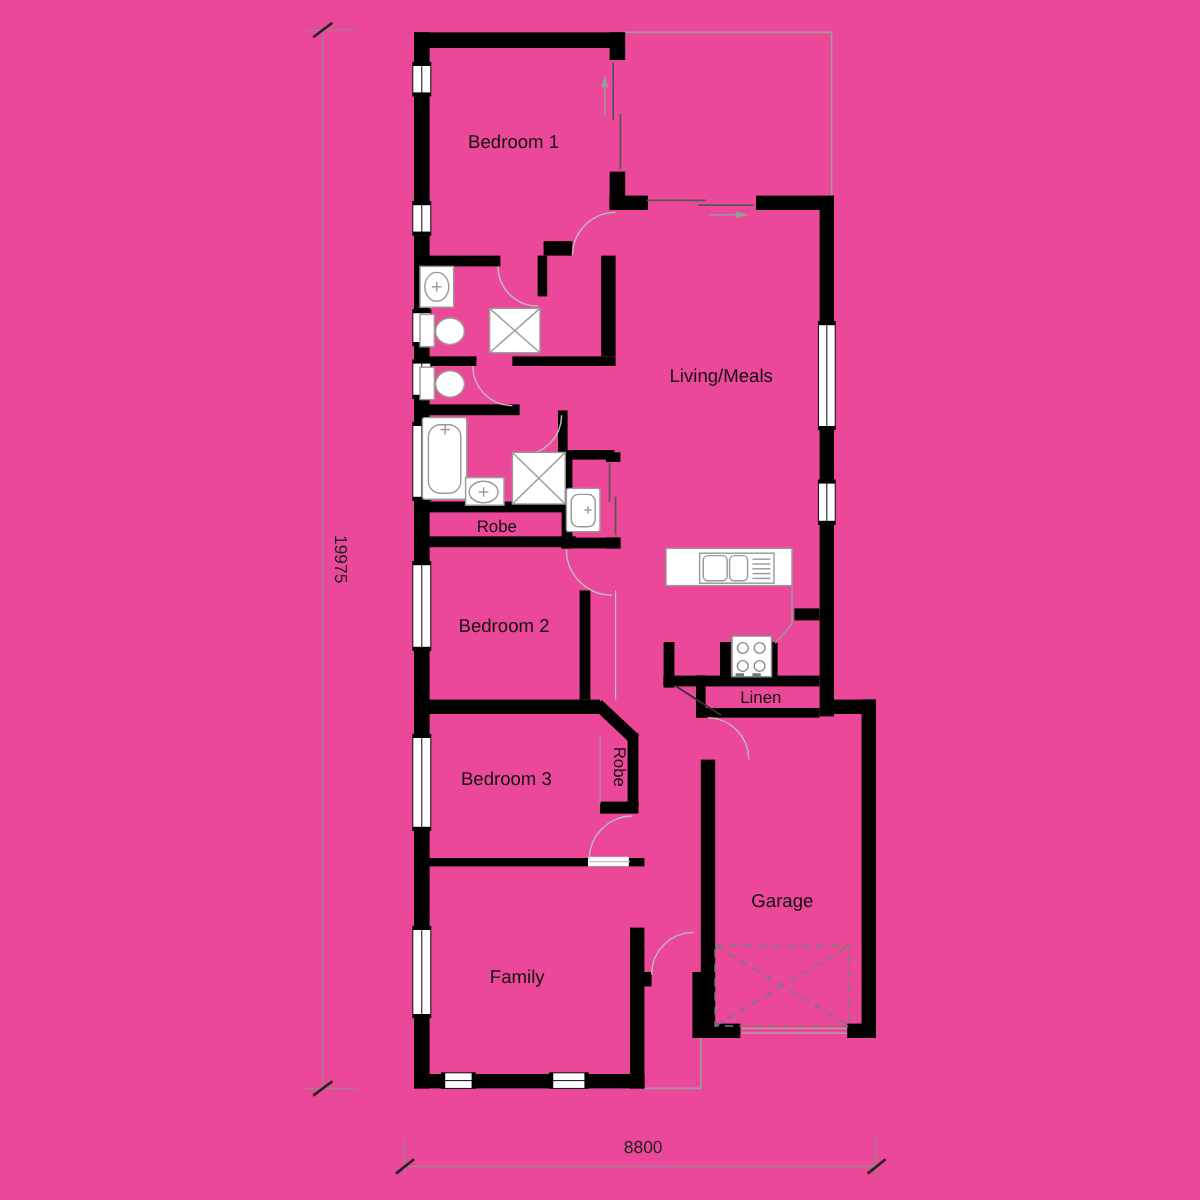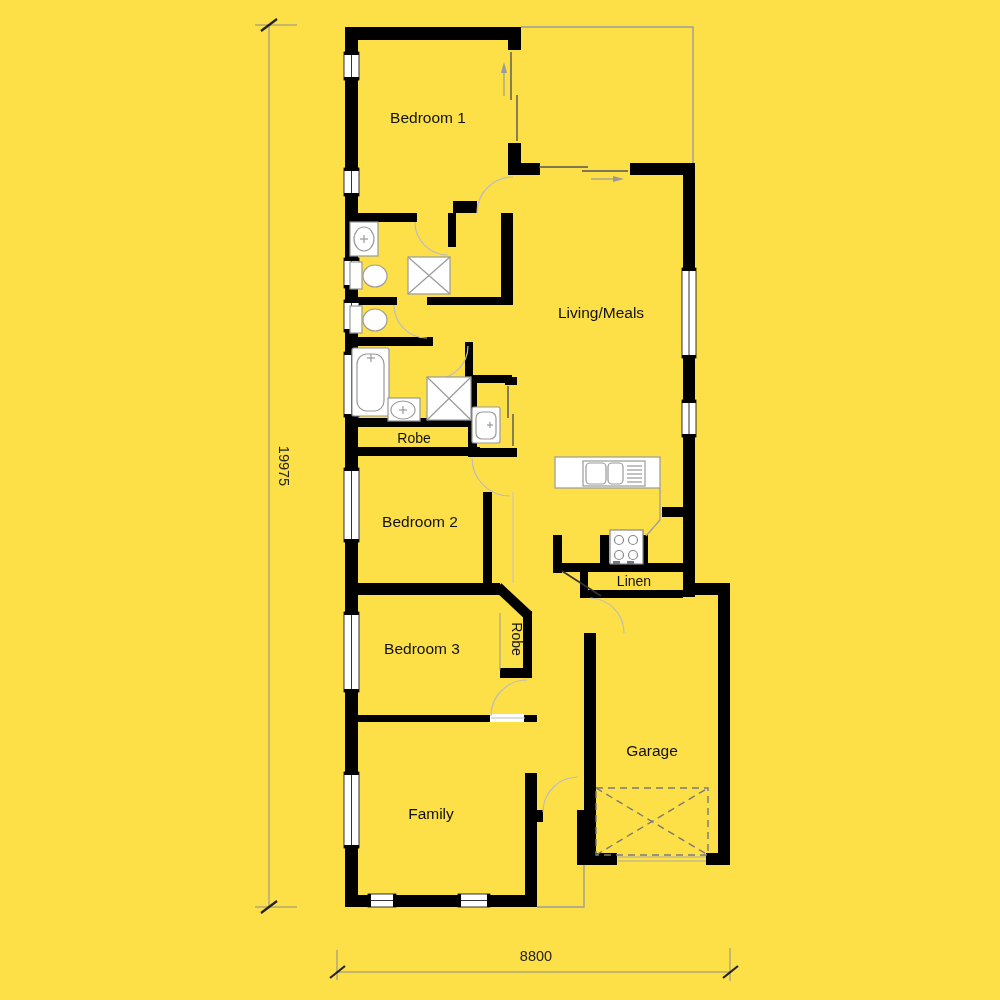--- a/index.html
+++ b/index.html
@@ -1,16 +1,16 @@
 <!DOCTYPE html>
 <html><head>
 <meta charset="utf-8">
 <style>
   html,body{margin:0;padding:0;background:#ffffff;}
-  #stage{position:relative;width:1000px;height:1000px;background:#fde047;overflow:hidden;
+  #stage{position:relative;width:1000px;height:1000px;background:#ec4899;overflow:hidden;
          font-family:"Liberation Sans", sans-serif;}
   svg{display:block;}
   text{font-family:"Liberation Sans", sans-serif;fill:#111111;}
   .room-label{font-size:15.5px;}
   .small-label{font-size:14px;}
   .dim-label{font-size:14.5px;fill:#222222;}
 </style>
 </head>
 <body>
 

